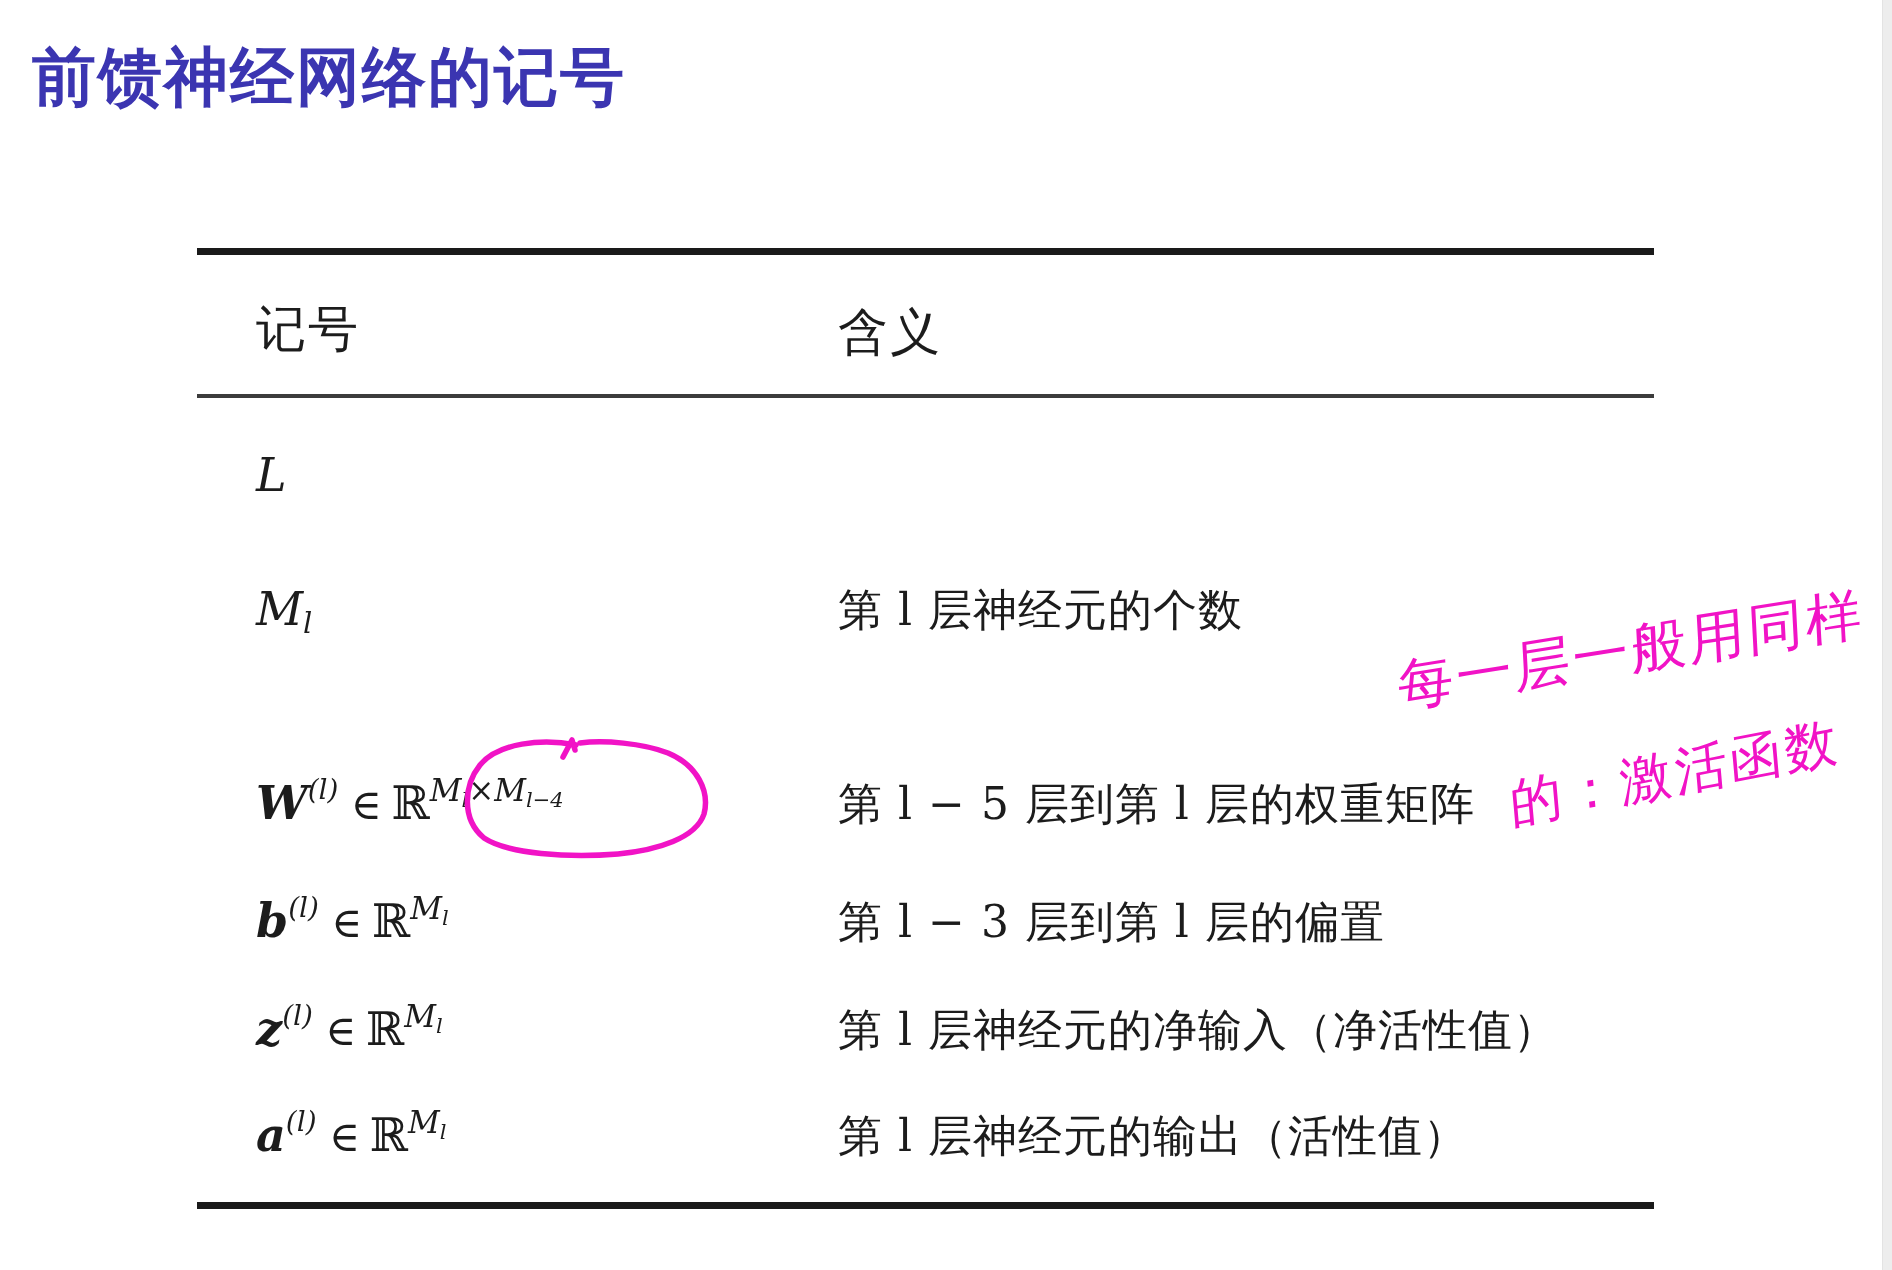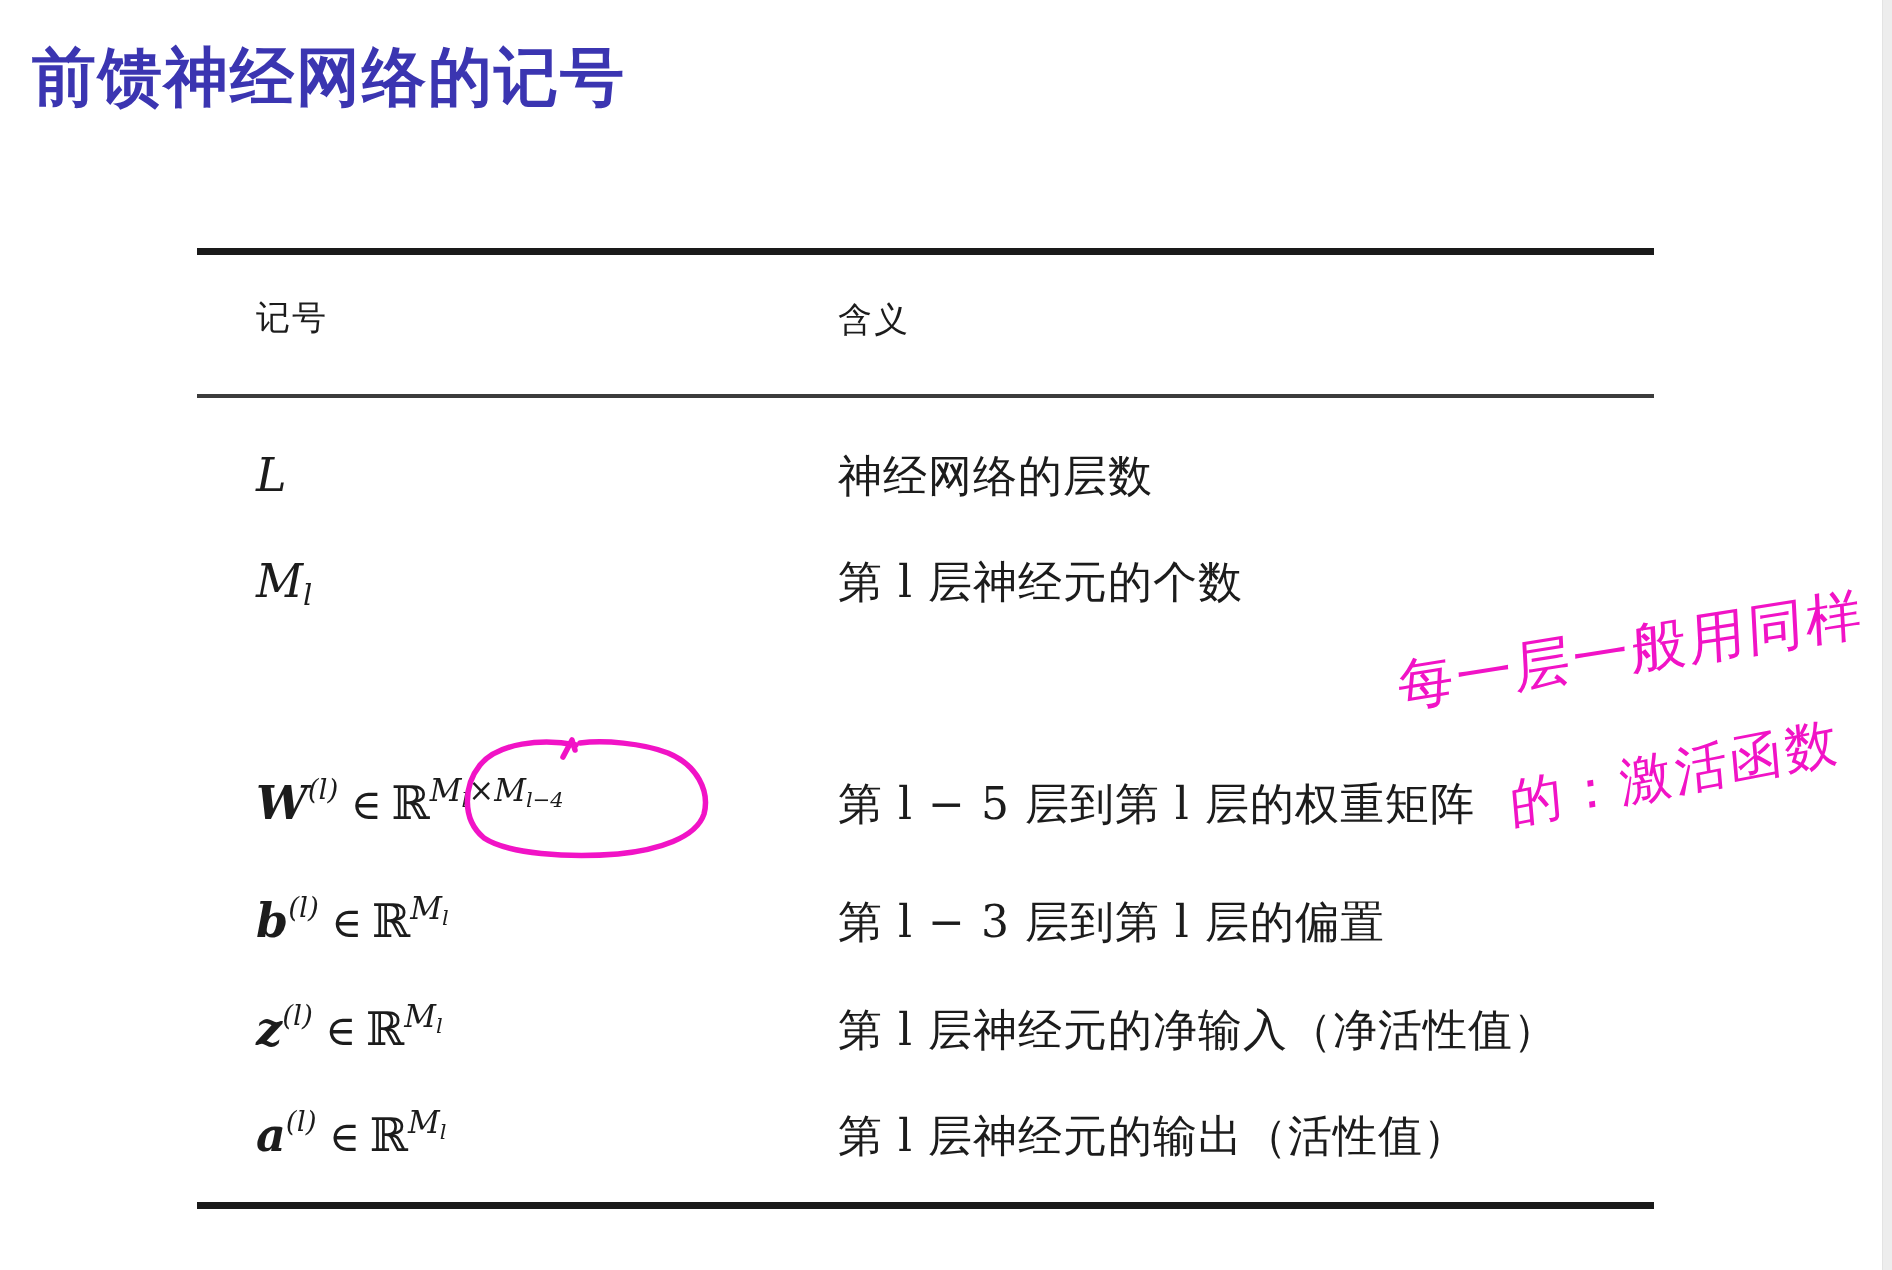--- a/index.html
+++ b/index.html
@@ -26,21 +26,21 @@
 
   
   .trow{position:absolute;left:0;width:100%;height:60px;}
   .cell{position:absolute;white-space:nowrap;color:var(--text-color,#1c1c1c);}
   .sym{
     left:256px;font-family:"DejaVu Serif", serif;font-size:46px;line-height:1.1;
   }
   .meaning{
     left:838px;font-family:"DejaVu Serif", serif;font-size:44px;line-height:1.2;letter-spacing:1px;
   }
-  .thead .cell{font-size:34px;font-family:Liberation Mono, monospace;letter-spacing:2px;}
+  .thead .cell{font-size:50px;font-family:Liberation Serif, serif;letter-spacing:2px;}
 
   .sym .base{font-style:italic;}
   .sym .bold{font-weight:bold;}
   .sym sub{font-size:29px;font-style:italic;line-height:0;vertical-align:-8px;}
   .sym sup.paren{font-size:28px;font-style:italic;line-height:0;vertical-align:20px;letter-spacing:0;}
   .sym .rel{font-style:normal;padding:0 10px 0 12px;font-size:42px;}
   .sym .set{font-style:normal;font-size:46px;}
   .sym sup.exp{font-size:31px;font-style:italic;line-height:0;vertical-align:18px;}
   .sym sup.exp sub{font-size:21px;vertical-align:-6px;}
   .sym .upright{font-style:normal;}
@@ -72,24 +72,23 @@
   <div class="rule rule-mid"></div>
   <div class="rule rule-bottom"></div>
 
   <div class="trow thead" style="top:302px">
     <span class="cell sym" style="font-style:normal">记号</span>
     <span class="cell meaning">含义</span>
   </div>
 
   <div class="trow" style="top:450px">
     <span class="cell sym"><span class="base">L</span></span>
-    <span class="cell meaning">神经网络的层数</span>
   </div>
 
-  <div class="trow" style="top:556px">
+  <div class="trow" style="top:584px">
     <span class="cell sym"><span class="base">M</span><sub>l</sub></span>
     <span class="cell meaning">第 l 层神经元的个数</span>
   </div>
 
 
   <div class="trow" style="top:778px">
     <span class="cell sym"><span class="base bold">W</span><sup class="paren">(l)</sup><span class="rel">∈</span><span class="set">ℝ</span><sup class="exp"><span>M</span><sub>l</sub><span>×M</span><sub>l−4</sub></sup></span>
     <span class="cell meaning">第 l − 5 层到第 l 层的权重矩阵</span>
   </div>
 

